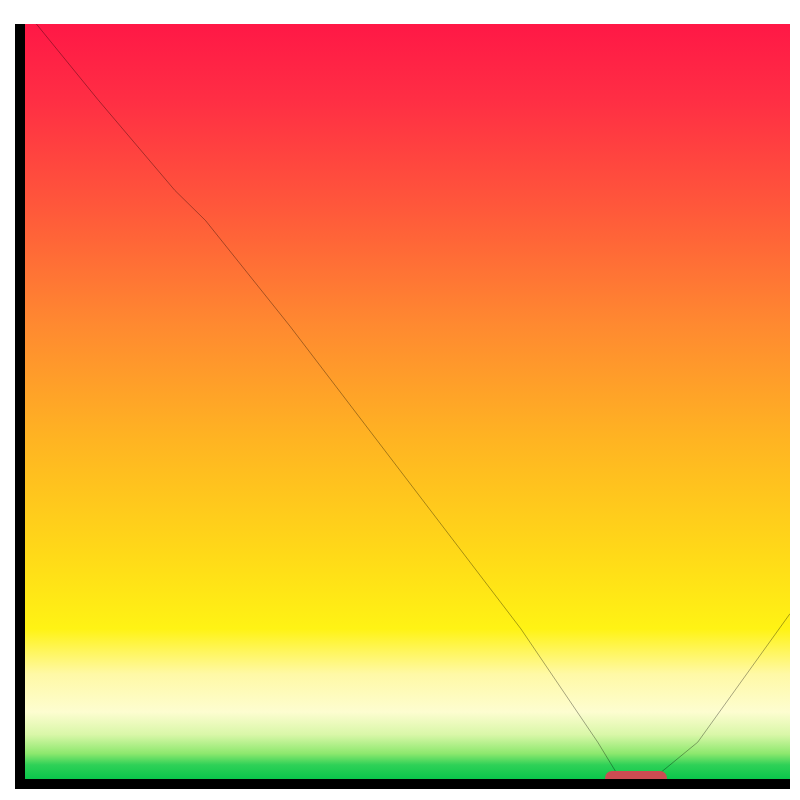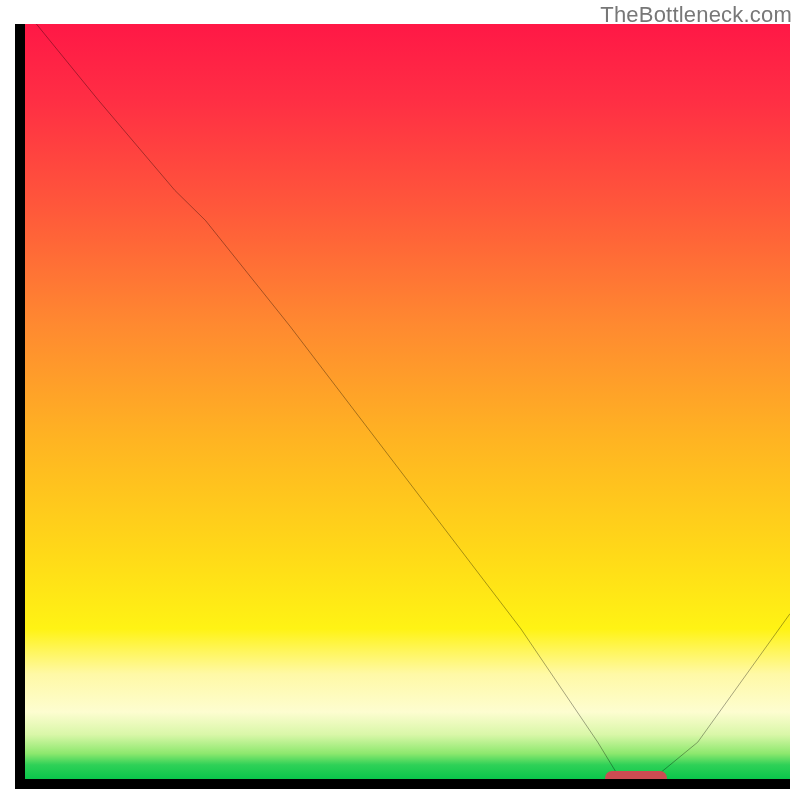--- a/index.html
+++ b/index.html
@@ -76,21 +76,20 @@
     position: absolute;
     background: #cc4c52;
     border-radius: 10px;
     height: 14px;
   }
 </style>
 </head>
 <body>
 <div class="container">
 
-  <div class="watermark">TheBottleneck.com</div>
 
   <div class="plot">
 
     <div class="gradient-fill"></div>
 
     <svg class="curve-svg" viewBox="0 0 100 100" preserveAspectRatio="none">
       <path id="curve-path" d="M2.00 0.00 L10.00 10.00 L20.00 22.00 L24.00 26.00 L35.00 40.00 L50.00 60.00 L65.00 80.00 L75.00 95.00 L78.00 100.00 L82.00 100.00 L88.00 95.00 L100.00 78.00" fill="none" stroke="#000" stroke-width="0.35" vector-effect="non-scaling-stroke"></path>
     </svg>
 
     <div class="marker" id="sweet-marker" style="left: 595.44px; width: 61.52px; top: 747px;"></div>

